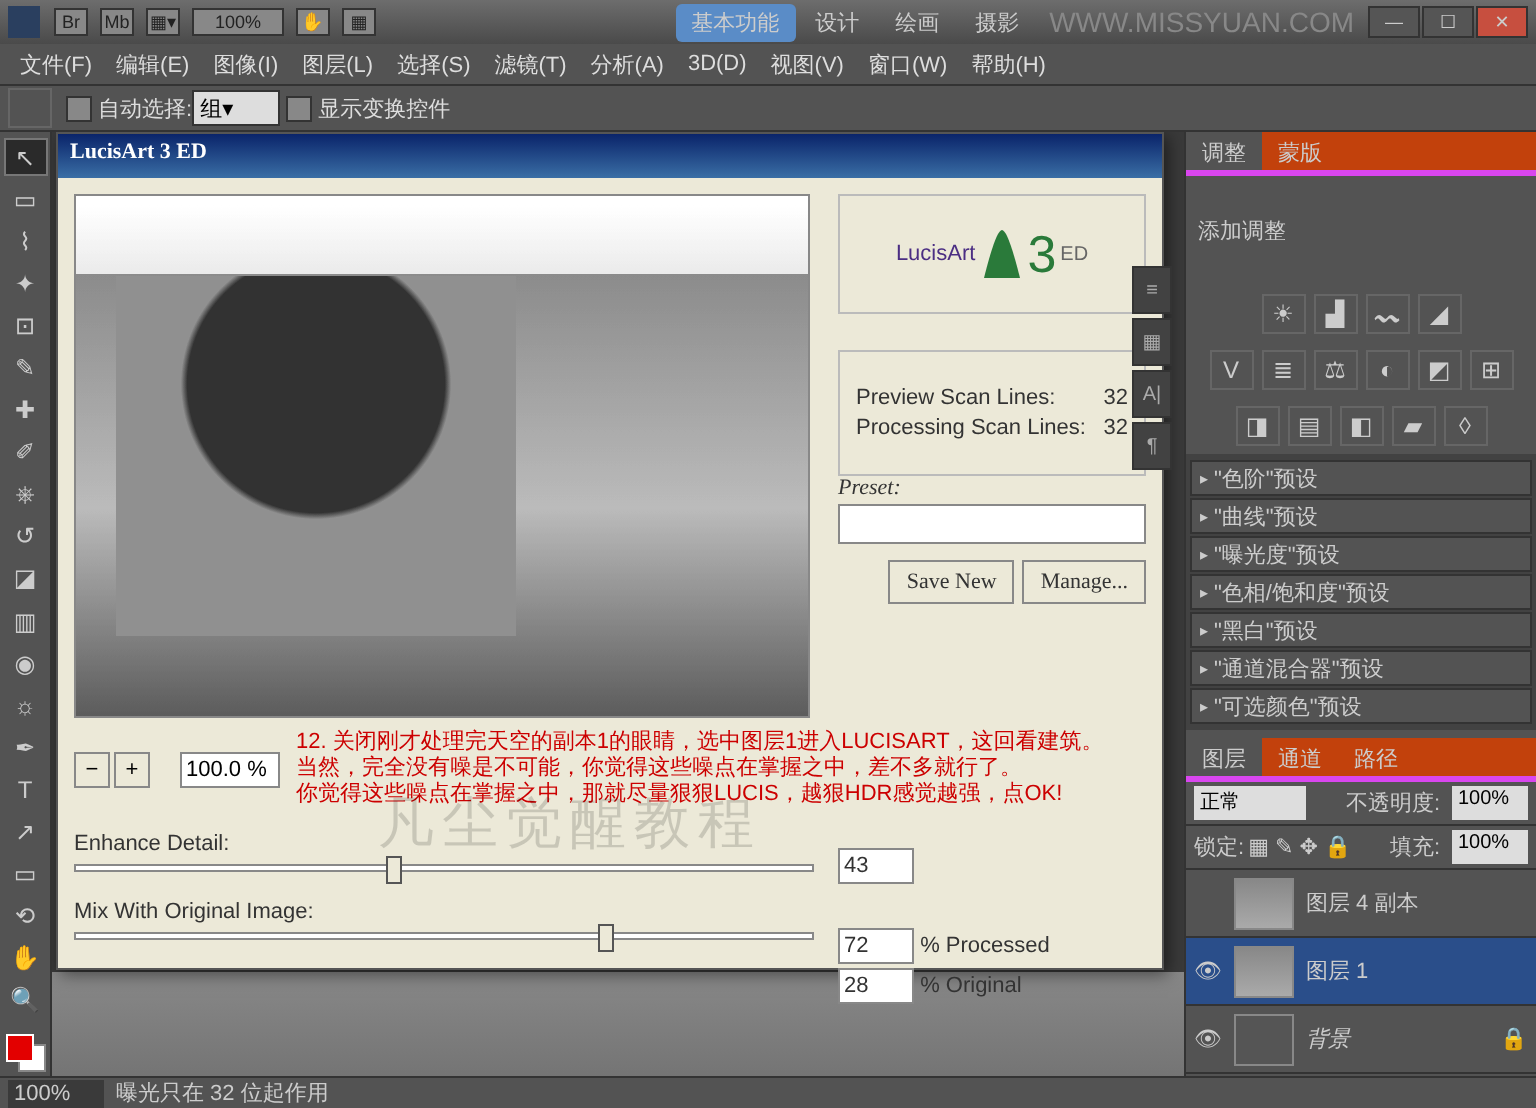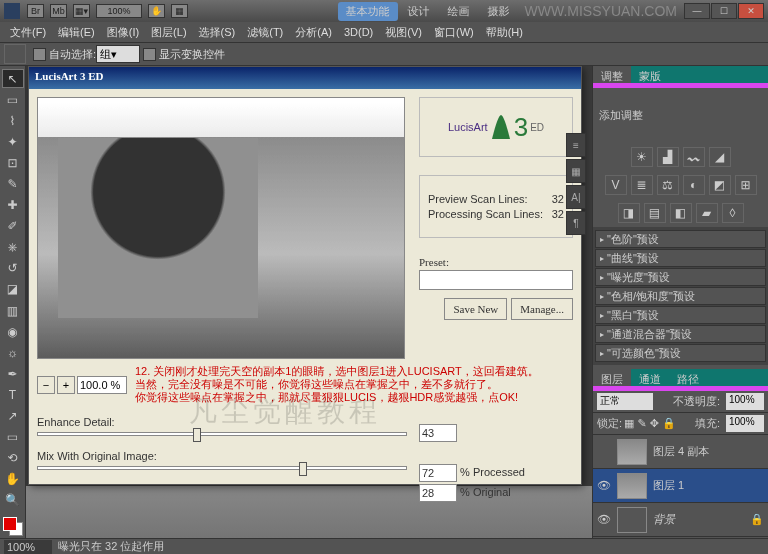--- a/index.html
+++ b/index.html
@@ -35,36 +35,36 @@
 .dlg-top{display:flex;}
 .preview{width:368px;height:262px;background:repeating-linear-gradient(45deg,#888 0,#aaa 2px,#777 4px,#999 6px),linear-gradient(#555,#888);background-blend-mode:overlay;border:1px solid #888;position:relative;}
 .building{position:absolute;inset:0;background:linear-gradient(to bottom,#ddd 0%,#ccc 15%,#888 15%,#aaa 60%,#666 100%);filter:contrast(1.4) grayscale(1);}
 .building::before{content:"";position:absolute;top:40px;left:20px;width:200px;height:180px;background:radial-gradient(circle at 50% 30%,#555 40%,#888 42%);filter:contrast(1.3);}
 .dlg-right{flex:1;padding-left:14px;display:flex;flex-direction:column;}
 .logo{height:60px;border:1px solid #bbb;display:flex;align-items:center;justify-content:center;font-family:Georgia;font-size:22px;color:#4b2e83;}
 .logo .ed{font-size:10px;color:#666;margin-left:2px;}
 .logo svg{margin:0 2px;}
 .scanbox{border:1px solid #bbb;margin-top:18px;padding:14px 8px;font-family:Tahoma;color:#333;}
 .scanrow{display:flex;justify-content:space-between;margin:3px 0;}
-.preset-lbl{margin-top:18px;font-family:Tahoma;color:#333;}
+.preset-lbl{font-family:Tahoma;color:#333;font-style:italic;}
 .preset-sel{width:100%;height:20px;background:#fff;border:1px solid #888;margin-top:2px;}
 .preset-btns{display:flex;justify-content:flex-end;margin-top:8px;}
 .pbtn{height:22px;padding:0 8px;background:#ece9d8;border:1px solid #888;margin-left:4px;font-family:Tahoma;color:#333;}
 .nav{display:flex;align-items:center;margin-top:6px;}
 .nav .nbtn{width:18px;height:18px;border:1px solid #888;background:#ece9d8;margin-right:2px;display:flex;align-items:center;justify-content:center;}
-.nav .zoom{width:50px;height:18px;background:#fff;border:1px solid #888;padding:2px;}
+.nav .zoom{width:50px;height:18px;background:#fff;border:1px solid #888;padding:2px;margin-left:13px;}
 .redtext{color:#c00;font-size:11px;margin-left:8px;line-height:13px;font-family:SimSun;}
 .sliders{margin-top:6px;font-family:Tahoma;color:#333;}
 .slider-row{margin:6px 0;}
 .slider-track{width:370px;height:4px;background:#fff;border:1px solid #888;position:relative;margin:4px 0 2px 0;}
 .slider-thumb{position:absolute;top:-5px;width:8px;height:14px;background:#ece9d8;border:1px solid #555;}
 .valbox{display:inline-block;width:38px;height:18px;background:#fff;border:1px solid #888;padding:2px;margin-left:4px;vertical-align:middle;}
 .wmtext{position:absolute;left:160px;top:326px;font-size:28px;color:rgba(0,0,0,.15);font-family:SimSun;letter-spacing:4px;}
 .panels{width:176px;background:#535353;border-left:1px solid #333;display:flex;flex-direction:column;color:#ccc;}
-.pnl-tabs{height:22px;display:flex;border-bottom:5px solid #d946ef;background:#0f766e;}
+.pnl-tabs{height:22px;display:flex;border-bottom:3px solid #d946ef;background:#c2410c;}
 .pnl-tab{padding:3px 8px;}
 .pnl-tab.act{background:#535353;}
 .adj-title{padding:20px 6px;font-family:Liberation Serif, serif;}
 .adj-icons{padding:4px 6px;display:flex;flex-wrap:wrap;gap:4px;justify-content:center;}
 .ai{width:22px;height:20px;border:1px solid #666;display:flex;align-items:center;justify-content:center;font-size:12px;}
 .presets{padding:2px;background:#424242;}
 .preset-item{height:18px;border:1px solid #333;background:#535353;padding:2px 4px;display:flex;align-items:center;margin:1px 0;}
 .preset-item::before{content:"▸";margin-right:3px;font-size:8px;}
 .layer-panel{margin-top:4px;}
 .lp-row{height:22px;display:flex;align-items:center;padding:0 4px;border-bottom:1px solid #333;}

